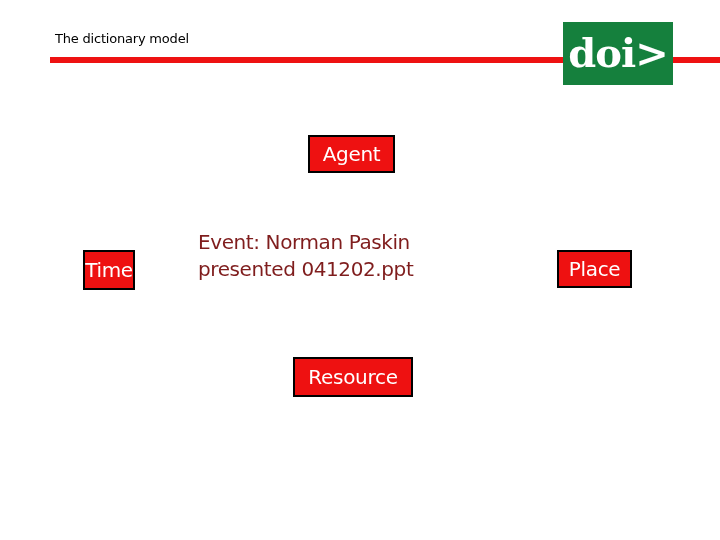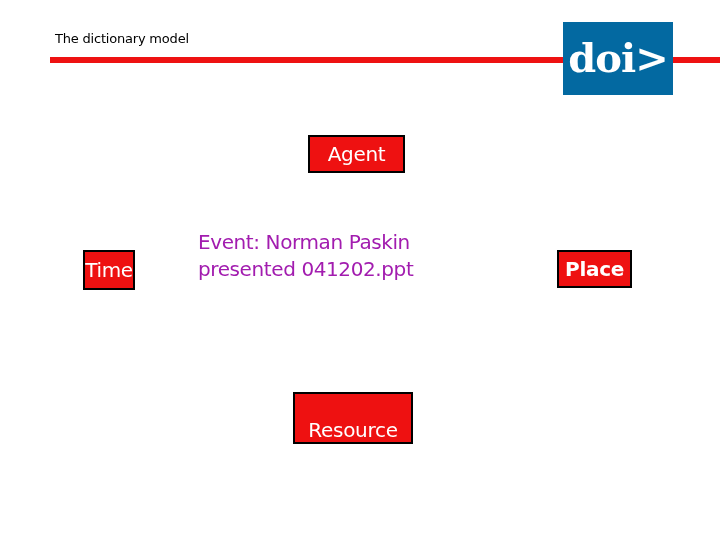--- a/index.html
+++ b/index.html
@@ -32,22 +32,22 @@
     width: 670px;
     height: 6px;
     background: #ee1111;
     z-index: 1;
   }
   .doi-logo {
     position: absolute;
     left: 563px;
     top: 22px;
     width: 110px;
-    height: 73px;
-    background: #0369a1;
+    height: 63px;
+    background: #15803d;
     z-index: 2;
     display: flex;
     align-items: center;
     justify-content: center;
   }
   .doi-logo .doi-text {
     font-family: "DejaVu Serif", "Liberation Serif", serif;
     font-weight: bold;
     font-size: 40px;
     color: #ffffff;
@@ -62,29 +62,29 @@
     box-sizing: border-box;
     display: flex;
     align-items: center;
     justify-content: center;
     color: #ffffff;
     font-size: 20px;
     letter-spacing: -0.3px;
     white-space: nowrap;
     z-index: 2;
   }
-  .entity-agent    { left: 308px; top: 135px; width: 97px;  height: 38px; }
+  .entity-agent    { left: 308px; top: 135px; width: 87px;  height: 38px; }
   .entity-time     { left: 83px;  top: 250px; width: 52px;  height: 40px; }
-  .entity-place    { left: 557px; top: 250px; width: 75px;  height: 38px; font-weight: bold; }
-  .entity-resource { left: 293px; top: 392px; width: 120px; height: 52px; align-items: flex-end; }
+  .entity-place    { left: 557px; top: 250px; width: 75px;  height: 38px; }
+  .entity-resource { left: 293px; top: 357px; width: 120px; height: 40px; }
   .event-text {
     position: absolute;
     left: 198px;
     top: 229px;
-    color: #a21caf;
+    color: #7f1d1d;
     font-size: 20px;
     line-height: 27px;
     letter-spacing: -0.4px;
     white-space: nowrap;
   }
 </style>
 </head>
 <body>
 
 <div class="slide">

